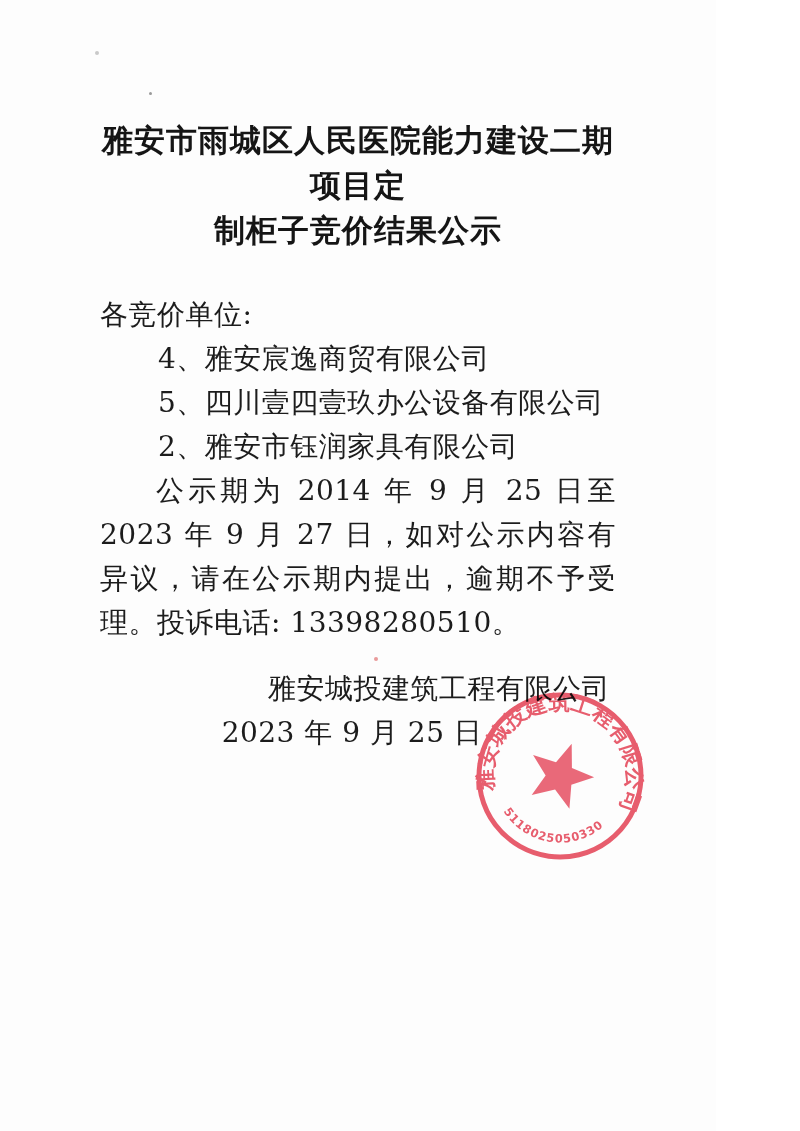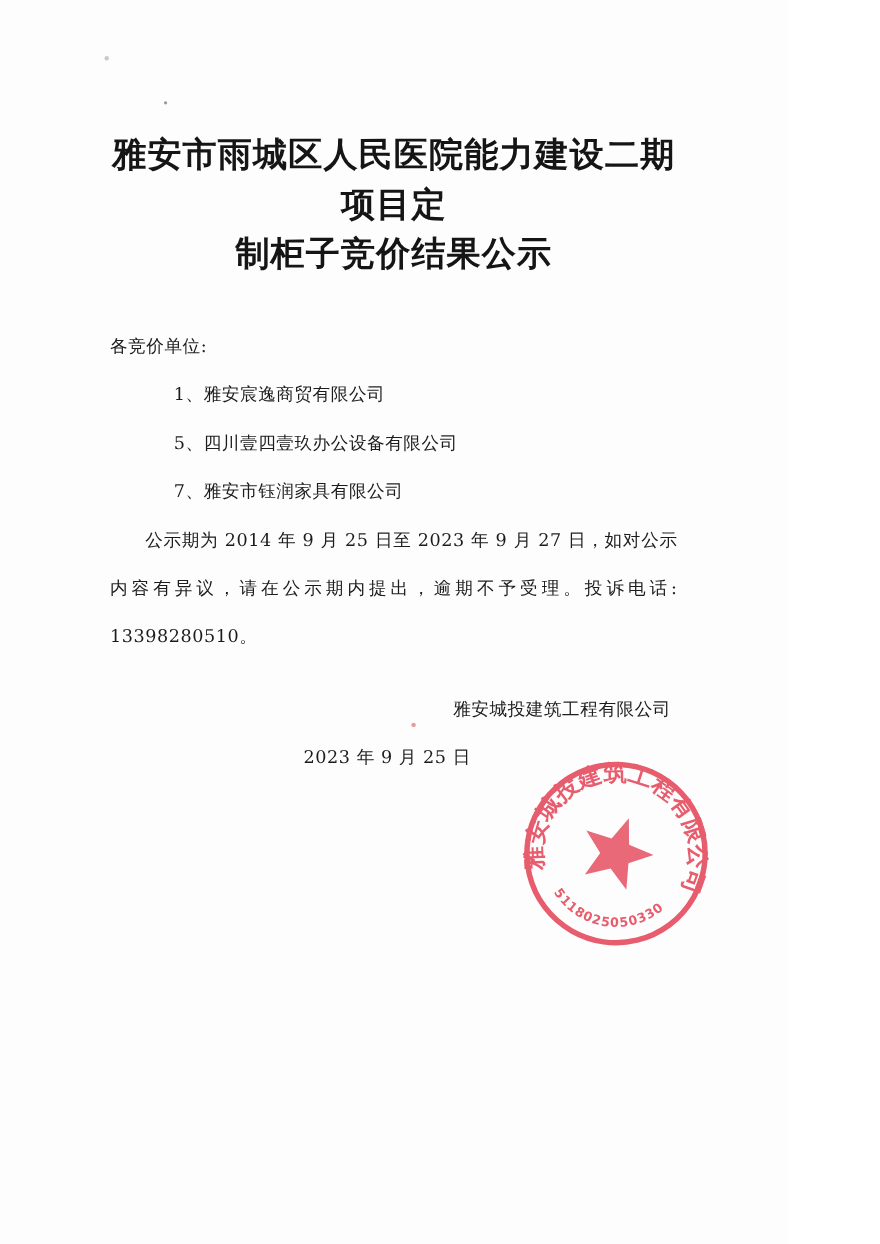--- a/index.html
+++ b/index.html
@@ -27,21 +27,21 @@
     padding-top: 118px;
     text-align: center;
     font-family: "Liberation Sans", sans-serif;
     font-weight: 700;
     font-size: 31px;
     line-height: 45px;
     color: #151515;
     letter-spacing: 1px;
   }
   .body-text {
-    font-size: 16px;
+    font-size: 28px;
     line-height: 44px;
     letter-spacing: 0.5px;
   }
   .salutation {
     margin-top: 40px;
   }
   .para {
     margin: 0;
     text-align: justify;
     text-justify: inter-ideograph;
@@ -91,23 +91,23 @@
   <div class="content">
     <div class="title">
       <div>雅安市雨城区人民医院能力建设二期项目定</div>
       <div>制柜子竞价结果公示</div>
     </div>
 
     <div class="body-text">
       <div class="salutation">各竞价单位:</div>
 
 
-      <div class="candidate">1、雅安宸逸商贸有限公司</div>
+      <div class="candidate">4、雅安宸逸商贸有限公司</div>
       <div class="candidate">5、四川壹四壹玖办公设备有限公司</div>
-      <div class="candidate">7、雅安市钰润家具有限公司</div>
+      <div class="candidate">2、雅安市钰润家具有限公司</div>
 
       <p class="para indent">公示期为 2014 年 9 月 25 日至 2023 年 9 月 27 日，如对公示内容有异议，请在公示期内提出，逾期不予受理。投诉电话: 13398280510。</p>
 
       <div class="sig-block">
         <div class="sig-company">雅安城投建筑工程有限公司</div>
         <div class="sig-date">2023 年 9 月 25 日</div>
       </div>
     </div>
   </div>
 

